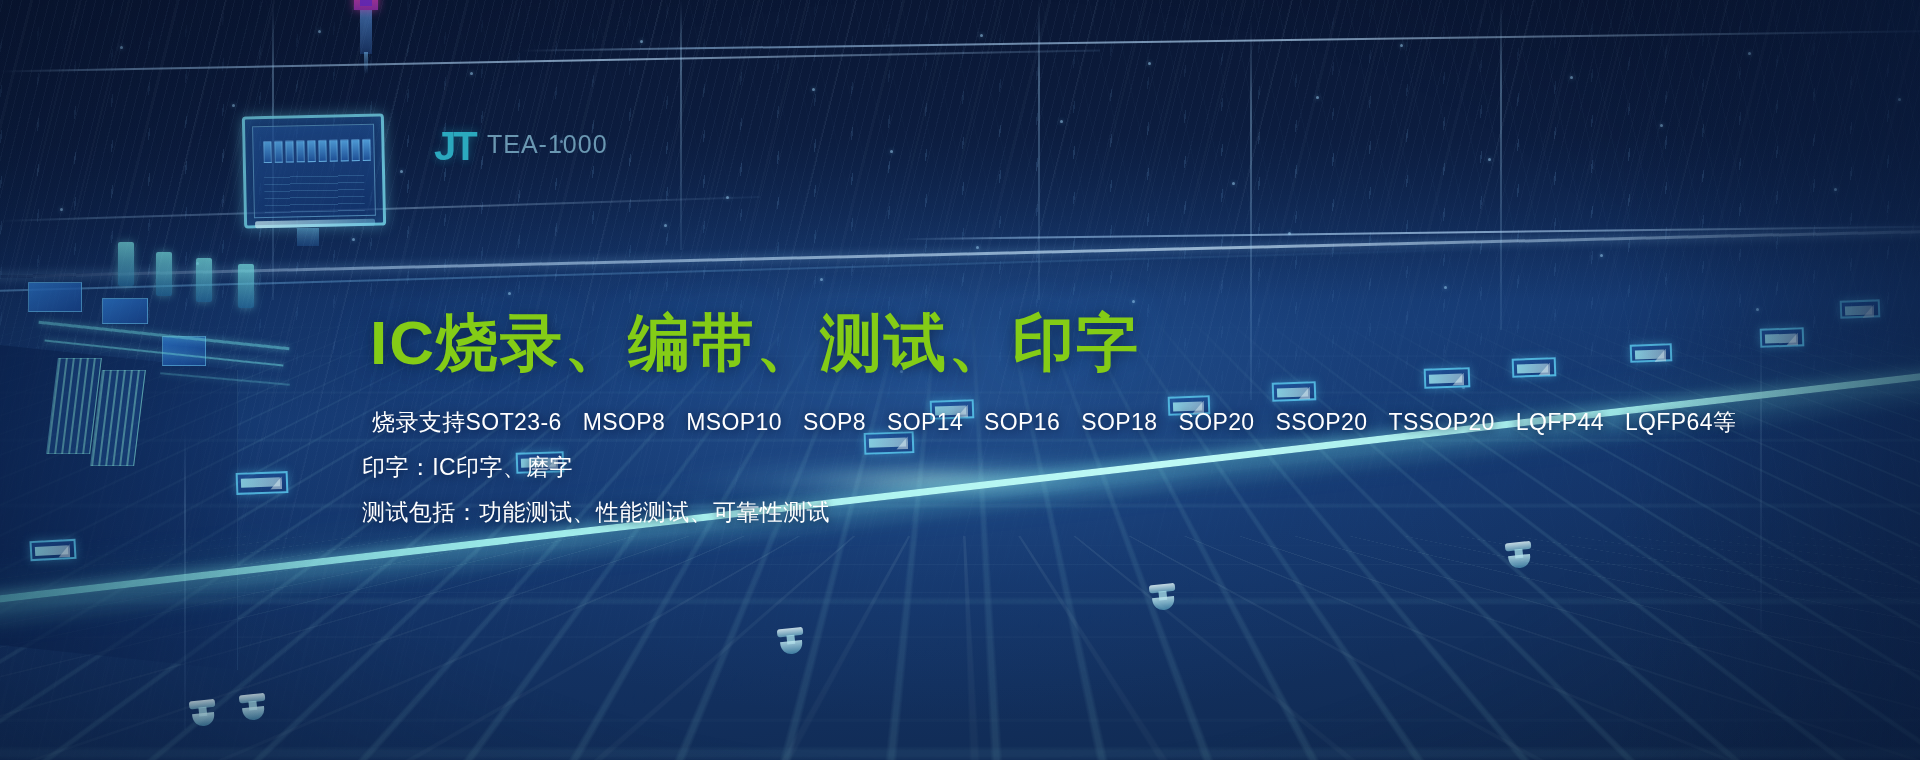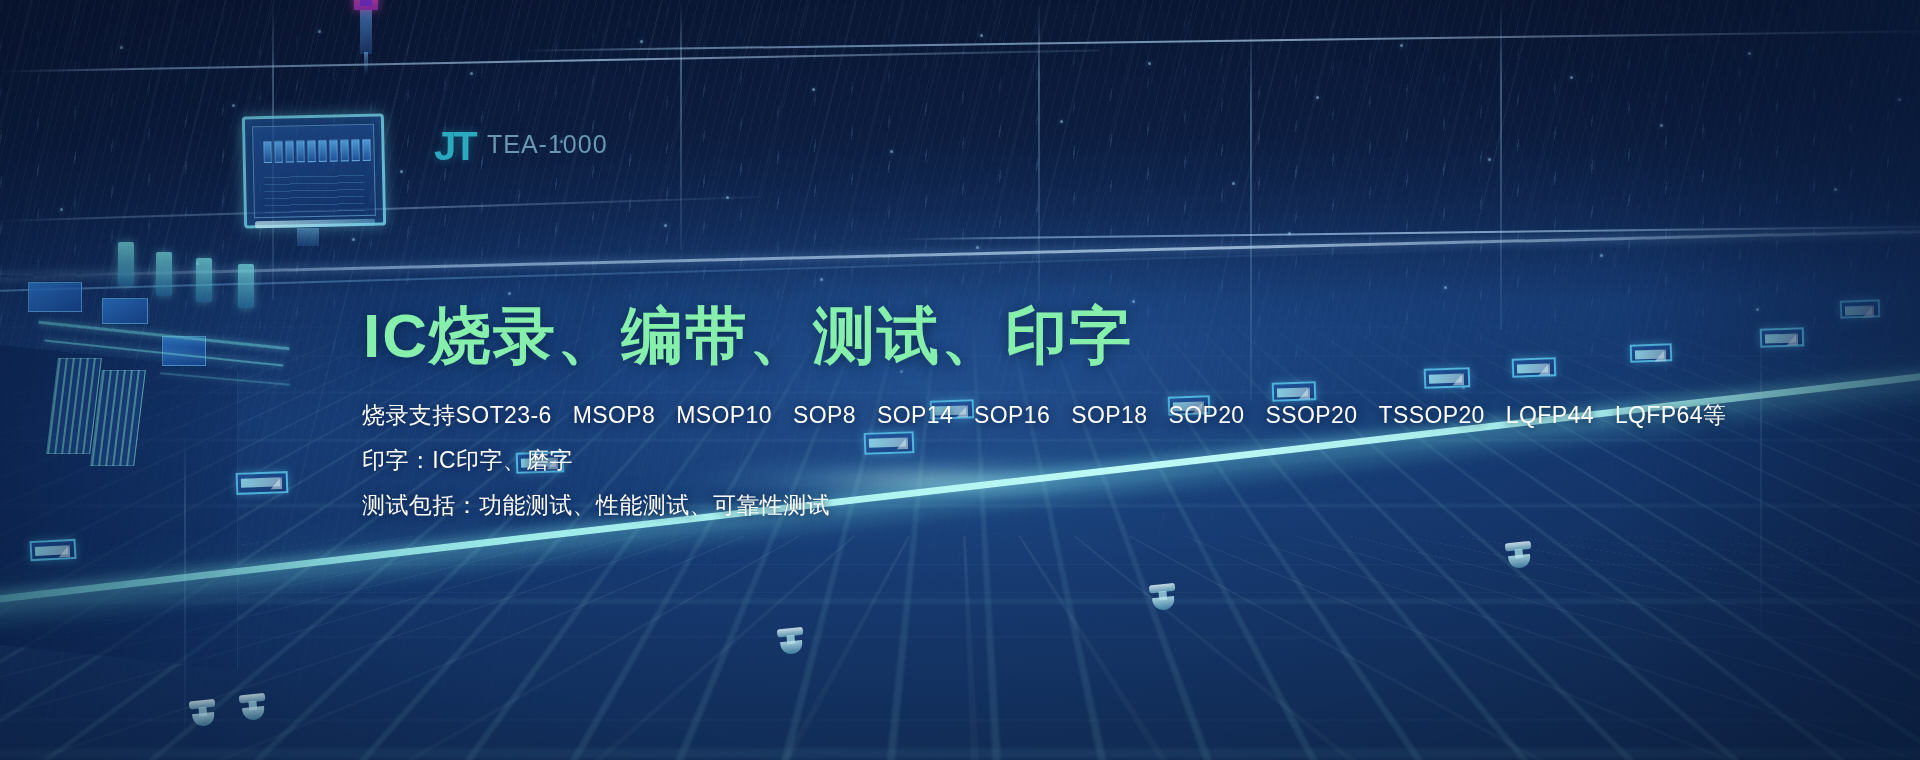--- a/index.html
+++ b/index.html
@@ -291,46 +291,46 @@
   .pillar {
     position:absolute; width:2px;
     background: linear-gradient(180deg, rgba(150,205,245,.0), rgba(165,215,250,.35) 25%, rgba(150,205,245,.08));
   }
 
   
   .content {
     position:absolute; left:362px; top:300px; width:1300px;
   }
   .headline {
-    margin:1px;
+    margin:8px;
     font-size: 62px;
     line-height: 1.12;
     font-weight: 700;
-    color:#86efac;
+    color:#84cc16;
     letter-spacing: 2px;
     font-family: "Liberation Sans", "DejaVu Sans", sans-serif;
     text-shadow: 0 2px 16px rgba(6,24,60,.85), 0 0 42px rgba(60,140,220,.35);
     white-space: nowrap;
   }
   .sublines { margin-top: 34px; }
   .subline {
     color:#ffffff;
     font-size: 23px;
     line-height: 1.0;
     letter-spacing: .4px;
     margin-bottom: 22px;
     white-space: nowrap;
     text-shadow: 0 1px 9px rgba(6,24,60,.9);
     font-family: "Liberation Sans", "DejaVu Sans", sans-serif;
   }
   .subline:last-child { margin-bottom:0; }
   .pkg-list { display:inline;text-align:right; }
   .pkg-list .pkg { display:inline-block; margin-right: 21px; }
   .pkg-list .pkg:last-child { margin-right:0; }
-  .pkg-lead { display:inline-block; margin-right: 21px; }
+  .pkg-lead { display:inline-block; margin-right: 21px; margin-left: 10px; }
 
   
   .left-panel {
     position:absolute; left:0; top:345px; width:238px; height:300px;
     background: linear-gradient(100deg, rgba(12,38,86,.80), rgba(16,46,98,.35));
     border-right:1px solid rgba(110,180,230,.18);
     transform: skewY(6deg);
     transform-origin: 0 0;
   }
   .right-fade {

